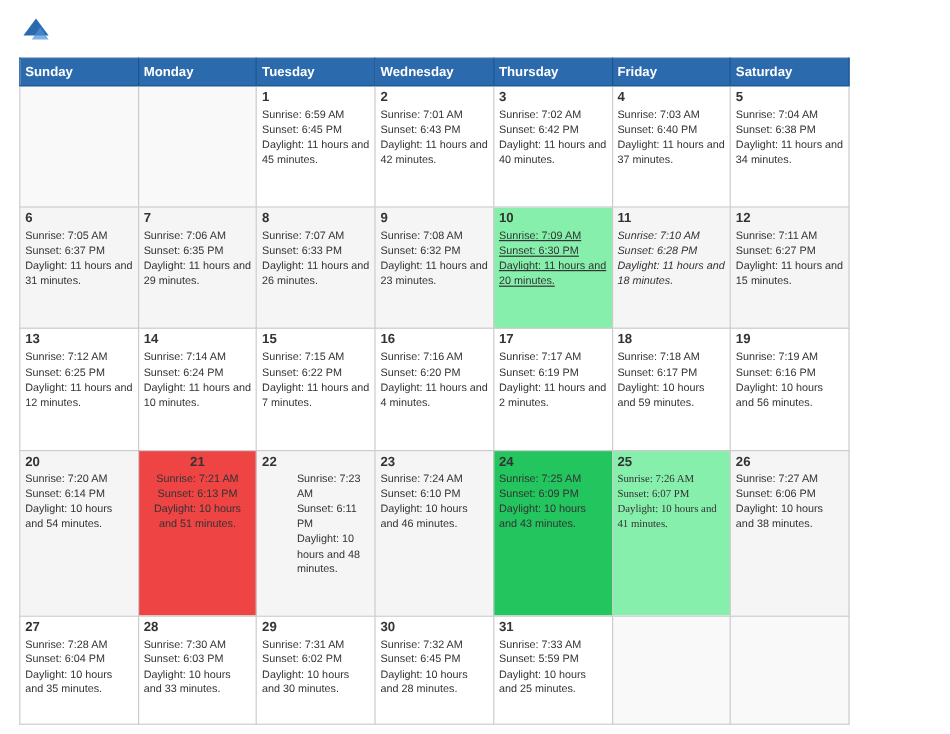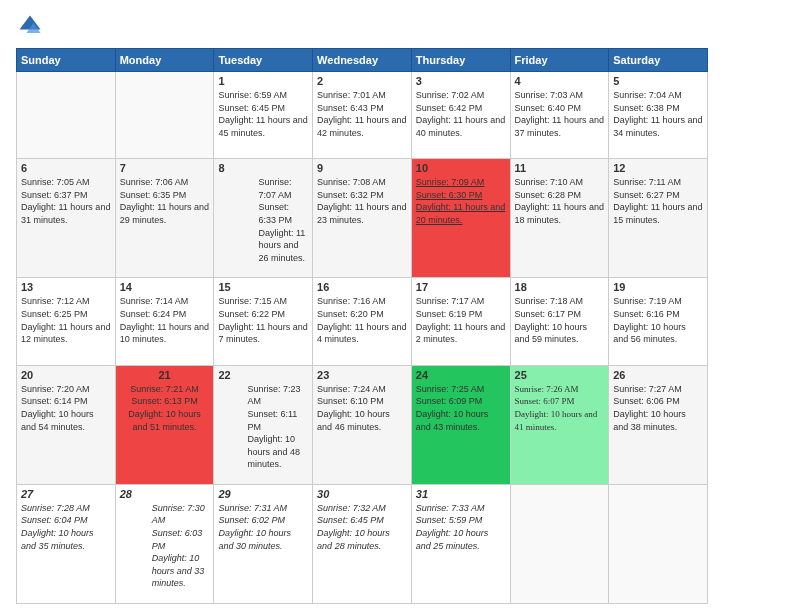--- a/index.html
+++ b/index.html
@@ -98,21 +98,20 @@
       display: block;
       margin-bottom: 2px;
     }
     .day-info {
       font-size: 9px;
       color: #333;
       line-height: 1.4;
     }
     .last-row td {
       height: 70px;
-      font-style: italic;
     }
   </style>
 </head>
 <body>
 
 <div class="page">
   <div class="header">
     <div class="logo">
       <svg class="logo-icon" viewBox="0 0 32 32">
         <polygon points="16,4 28,20 4,20" fill="#2a6aad"></polygon>
@@ -184,39 +183,39 @@
 Daylight: 11 hours and 31 minutes.</div>
           </td>
           <td style="background: rgb(245, 245, 245);">
             <span class="day-num">7</span>
             <div class="day-info" style="white-space: pre-line;">Sunrise: 7:06 AM
 Sunset: 6:35 PM
 Daylight: 11 hours and 29 minutes.</div>
           </td>
           <td style="background: rgb(245, 245, 245);">
             <span class="day-num">8</span>
-            <div class="day-info" style="white-space: pre-line; margin-left: 40px;">Sunrise: 7:07 AM
+            <div class="day-info" style="white-space: pre-line;">Sunrise: 7:07 AM
 Sunset: 6:33 PM
 Daylight: 11 hours and 26 minutes.</div>
           </td>
           <td style="background: rgb(245, 245, 245);">
             <span class="day-num">9</span>
             <div class="day-info" style="white-space: pre-line;">Sunrise: 7:08 AM
 Sunset: 6:32 PM
 Daylight: 11 hours and 23 minutes.</div>
           </td>
-          <td style="background: #ef4444;">
+          <td style="background: #86efac;">
             <span class="day-num">10</span>
             <div class="day-info" style="white-space: pre-line; text-decoration: underline;">Sunrise: 7:09 AM
 Sunset: 6:30 PM
 Daylight: 11 hours and 20 minutes.</div>
           </td>
           <td style="background: rgb(245, 245, 245);">
             <span class="day-num">11</span>
-            <div class="day-info" style="white-space: pre-line;">Sunrise: 7:10 AM
+            <div class="day-info" style="white-space: pre-line; font-style: italic;">Sunrise: 7:10 AM
 Sunset: 6:28 PM
 Daylight: 11 hours and 18 minutes.</div>
           </td>
           <td style="background: rgb(245, 245, 245);">
             <span class="day-num">12</span>
             <div class="day-info" style="white-space: pre-line;">Sunrise: 7:11 AM
 Sunset: 6:27 PM
 Daylight: 11 hours and 15 minutes.</div>
           </td>
         </tr>
@@ -310,21 +309,21 @@
         </tr>
         <tr class="last-row">
           <td>
             <span class="day-num">27</span>
             <div class="day-info" style="white-space: pre-line;">Sunrise: 7:28 AM
 Sunset: 6:04 PM
 Daylight: 10 hours and 35 minutes.</div>
           </td>
           <td>
             <span class="day-num">28</span>
-            <div class="day-info" style="white-space: pre-line; margin-left: 32px;">Sunrise: 7:30 AM
+            <div class="day-info" style="white-space: pre-line;">Sunrise: 7:30 AM
 Sunset: 6:03 PM
 Daylight: 10 hours and 33 minutes.</div>
           </td>
           <td>
             <span class="day-num">29</span>
             <div class="day-info" style="white-space: pre-line;">Sunrise: 7:31 AM
 Sunset: 6:02 PM
 Daylight: 10 hours and 30 minutes.</div>
           </td>
           <td>

